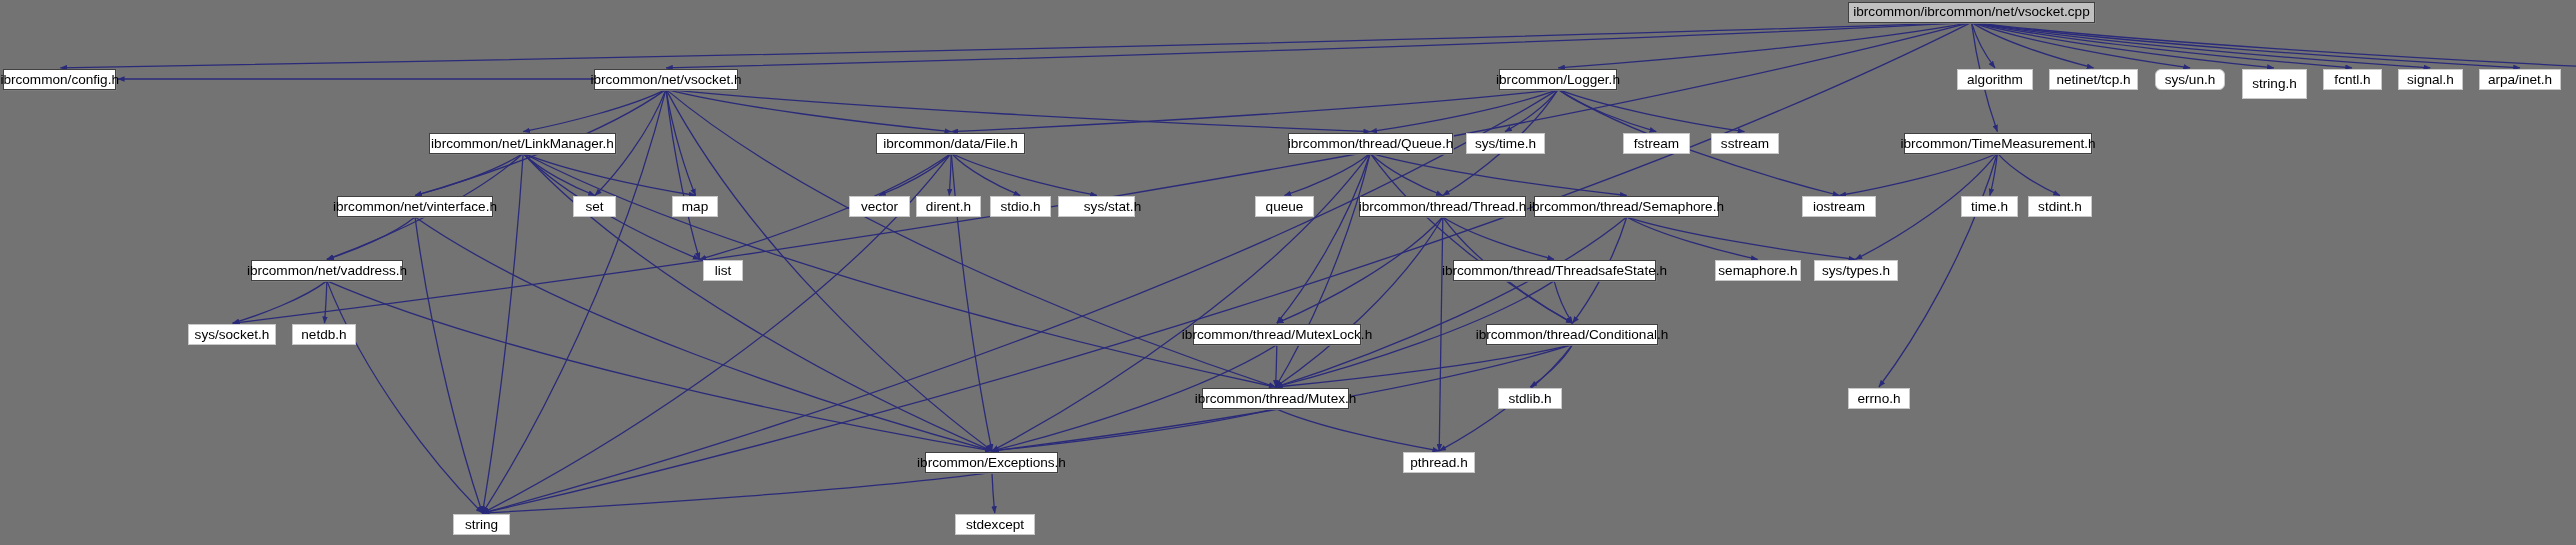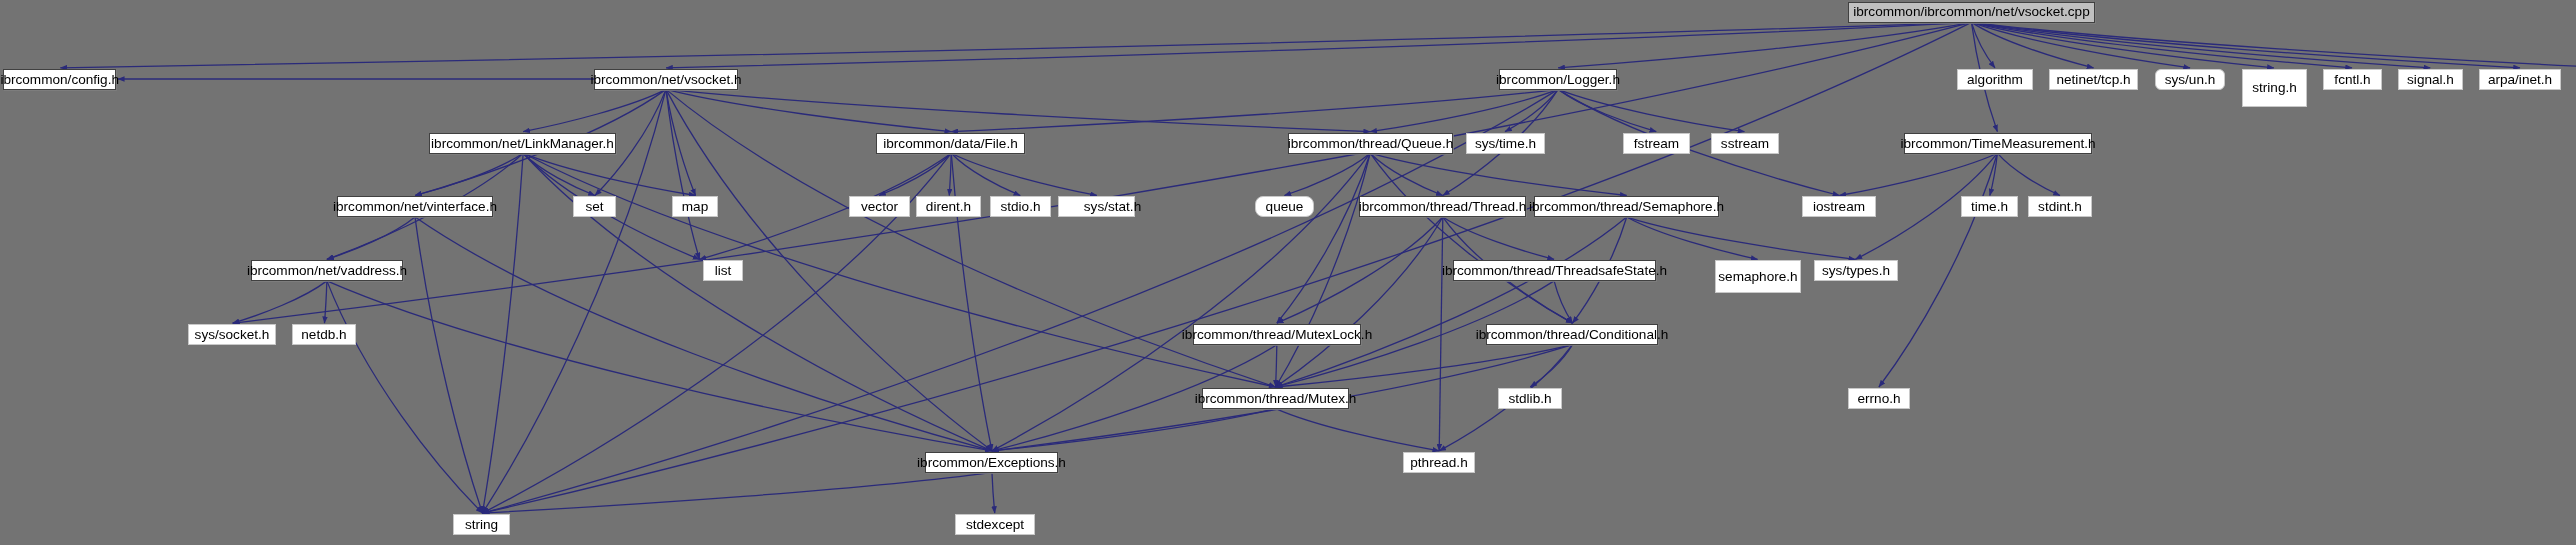--- a/index.html
+++ b/index.html
@@ -155,21 +155,21 @@
       </div>
       <div class="node sys" style="left: 1957px; top: 69px; width: 76px; height: 21px;">
         <span class="lbl">algorithm</span>
       </div>
       <div class="node sys" style="left: 2049px; top: 69px; width: 89px; height: 21px;">
         <span class="lbl">netinet/tcp.h</span>
       </div>
       <div class="node sys" style="left: 2155px; top: 69px; width: 70px; height: 21px; border-radius: 6px;">
         <span class="lbl">sys/un.h</span>
       </div>
-      <div class="node sys" style="left: 2242px; top: 69px; width: 65px; height: 38px; text-align: center;">
+      <div class="node sys" style="left: 2242px; top: 69px; width: 65px; height: 30px; text-align: center;">
         <span class="lbl">string.h</span>
       </div>
       <div class="node sys" style="left: 2323px; top: 69px; width: 59px; height: 21px;">
         <span class="lbl">fcntl.h</span>
       </div>
       <div class="node sys" style="left: 2398px; top: 69px; width: 65px; height: 21px;">
         <span class="lbl">signal.h</span>
       </div>
       <div class="node sys" style="left: 2479px; top: 69px; width: 82px; height: 21px;">
         <span class="lbl">arpa/inet.h</span>
@@ -209,21 +209,21 @@
       </div>
       <div class="node sys" style="left: 916px; top: 196px; width: 65px; height: 21px;">
         <span class="lbl">dirent.h</span>
       </div>
       <div class="node sys" style="left: 990px; top: 196px; width: 61px; height: 21px;">
         <span class="lbl">stdio.h</span>
       </div>
       <div class="node sys" style="left: 1058px; top: 196px; width: 77px; height: 21px; padding-left: 32px;">
         <span class="lbl">sys/stat.h</span>
       </div>
-      <div class="node sys" style="left: 1255px; top: 196px; width: 59px; height: 21px; border-radius: 8px;">
+      <div class="node sys" style="left: 1255px; top: 196px; width: 59px; height: 21px;">
         <span class="lbl">queue</span>
       </div>
       <div class="node hdr" style="left: 1359px; top: 196px; width: 167px; height: 21px;">
         <span class="lbl">ibrcommon/thread/Thread.h</span>
       </div>
       <div class="node hdr" style="left: 1534px; top: 196px; width: 185px; height: 21px; text-align: center;">
         <span class="lbl">ibrcommon/thread/Semaphore.h</span>
       </div>
       <div class="node sys" style="left: 1802px; top: 196px; width: 74px; height: 21px;">
         <span class="lbl">iostream</span>
@@ -236,21 +236,21 @@
       </div>
       <div class="node hdr" style="left: 251px; top: 260px; width: 152px; height: 21px;">
         <span class="lbl">ibrcommon/net/vaddress.h</span>
       </div>
       <div class="node sys" style="left: 679px; top: 260px; width: 40px; height: 21px; margin-left: 24px;">
         <span class="lbl">list</span>
       </div>
       <div class="node hdr" style="left: 1453px; top: 260px; width: 203px; height: 21px;">
         <span class="lbl">ibrcommon/thread/ThreadsafeState.h</span>
       </div>
-      <div class="node sys" style="left: 1715px; top: 260px; width: 86px; height: 33px; justify-content: center;">
+      <div class="node sys" style="left: 1715px; top: 260px; width: 86px; height: 21px; justify-content: center;">
         <span class="lbl">semaphore.h</span>
       </div>
       <div class="node sys" style="left: 1814px; top: 260px; width: 84px; height: 21px;">
         <span class="lbl">sys/types.h</span>
       </div>
       <div class="node sys" style="left: 188px; top: 324px; width: 88px; height: 21px;">
         <span class="lbl">sys/socket.h</span>
       </div>
       <div class="node sys" style="left: 292px; top: 324px; width: 64px; height: 21px;">
         <span class="lbl">netdb.h</span>

